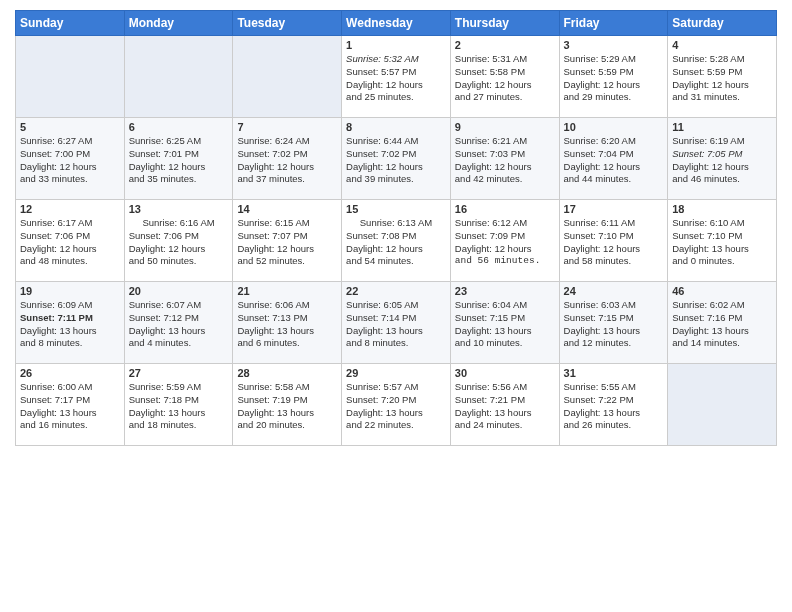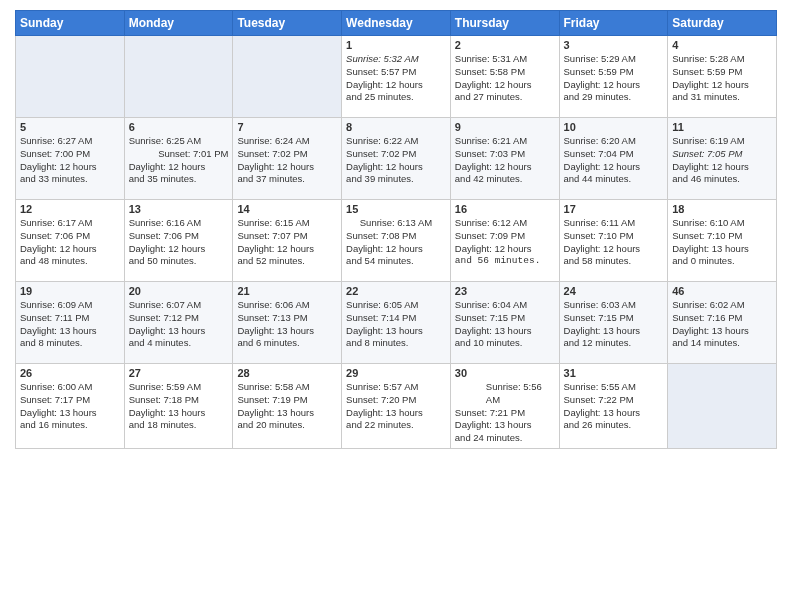--- a/index.html
+++ b/index.html
@@ -131,34 +131,34 @@
           <td>
             <span class="day-num">5</span>
             <div style="line-height: 1.35;">Sunrise: 6:27 AM</div>
             <div style="line-height: 1.35;">Sunset: 7:00 PM</div>
             <div style="line-height: 1.35;">Daylight: 12 hours</div>
             <div style="line-height: 1.35;">and 33 minutes.</div>
           </td>
           <td>
             <span class="day-num">6</span>
             <div style="line-height: 1.35;">Sunrise: 6:25 AM</div>
-            <div style="line-height: 1.35; text-align: right;">Sunset: 7:01 PM</div>
+            <div style="line-height: 1.35;">Sunset: 7:01 PM</div>
             <div style="line-height: 1.35;">Daylight: 12 hours</div>
             <div style="line-height: 1.35;">and 35 minutes.</div>
           </td>
           <td>
             <span class="day-num">7</span>
             <div style="line-height: 1.35;">Sunrise: 6:24 AM</div>
             <div style="line-height: 1.35;">Sunset: 7:02 PM</div>
             <div style="line-height: 1.35;">Daylight: 12 hours</div>
             <div style="line-height: 1.35;">and 37 minutes.</div>
           </td>
           <td>
             <span class="day-num">8</span>
-            <div style="line-height: 1.35;">Sunrise: 6:22 AM</div>
+            <div style="line-height: 1.35;">Sunrise: 6:44 AM</div>
             <div style="line-height: 1.35;">Sunset: 7:02 PM</div>
             <div style="line-height: 1.35;">Daylight: 12 hours</div>
             <div style="line-height: 1.35;">and 39 minutes.</div>
           </td>
           <td>
             <span class="day-num">9</span>
             <div style="line-height: 1.35;">Sunrise: 6:21 AM</div>
             <div style="line-height: 1.35;">Sunset: 7:03 PM</div>
             <div style="line-height: 1.35;">Daylight: 12 hours</div>
             <div style="line-height: 1.35;">and 42 minutes.</div>
@@ -181,21 +181,21 @@
         <tr>
           <td>
             <span class="day-num">12</span>
             <div style="line-height: 1.35;">Sunrise: 6:17 AM</div>
             <div style="line-height: 1.35;">Sunset: 7:06 PM</div>
             <div style="line-height: 1.35;">Daylight: 12 hours</div>
             <div style="line-height: 1.35;">and 48 minutes.</div>
           </td>
           <td>
             <span class="day-num">13</span>
-            <div style="line-height: 1.35;">Sunrise: 6:16 AM</div>
+            <div style="line-height: 1.35; text-align: center;">Sunrise: 6:16 AM</div>
             <div style="line-height: 1.35;">Sunset: 7:06 PM</div>
             <div style="line-height: 1.35;">Daylight: 12 hours</div>
             <div style="line-height: 1.35;">and 50 minutes.</div>
           </td>
           <td>
             <span class="day-num">14</span>
             <div style="line-height: 1.35;">Sunrise: 6:15 AM</div>
             <div style="line-height: 1.35;">Sunset: 7:07 PM</div>
             <div style="line-height: 1.35;">Daylight: 12 hours</div>
             <div style="line-height: 1.35;">and 52 minutes.</div>
@@ -226,21 +226,21 @@
             <div style="line-height: 1.35;">Sunrise: 6:10 AM</div>
             <div style="line-height: 1.35;">Sunset: 7:10 PM</div>
             <div style="line-height: 1.35;">Daylight: 13 hours</div>
             <div style="line-height: 1.35;">and 0 minutes.</div>
           </td>
         </tr>
         <tr>
           <td>
             <span class="day-num">19</span>
             <div style="line-height: 1.35;">Sunrise: 6:09 AM</div>
-            <div style="line-height: 1.35;">Sunset: 7:11 PM</div>
+            <div style="line-height: 1.35; font-weight: bold;">Sunset: 7:11 PM</div>
             <div style="line-height: 1.35;">Daylight: 13 hours</div>
             <div style="line-height: 1.35;">and 8 minutes.</div>
           </td>
           <td>
             <span class="day-num">20</span>
             <div style="line-height: 1.35;">Sunrise: 6:07 AM</div>
             <div style="line-height: 1.35;">Sunset: 7:12 PM</div>
             <div style="line-height: 1.35;">Daylight: 13 hours</div>
             <div style="line-height: 1.35;">and 4 minutes.</div>
           </td>
@@ -304,21 +304,21 @@
           </td>
           <td>
             <span class="day-num">29</span>
             <div style="line-height: 1.35;">Sunrise: 5:57 AM</div>
             <div style="line-height: 1.35;">Sunset: 7:20 PM</div>
             <div style="line-height: 1.35;">Daylight: 13 hours</div>
             <div style="line-height: 1.35;">and 22 minutes.</div>
           </td>
           <td>
             <span class="day-num">30</span>
-            <div style="line-height: 1.35; margin-left: 31px;">Sunrise: 5:56 AM</div>
+            <div style="line-height: 1.35;">Sunrise: 5:56 AM</div>
             <div style="line-height: 1.35;">Sunset: 7:21 PM</div>
             <div style="line-height: 1.35;">Daylight: 13 hours</div>
             <div style="line-height: 1.35;">and 24 minutes.</div>
           </td>
           <td>
             <span class="day-num">31</span>
             <div style="line-height: 1.35;">Sunrise: 5:55 AM</div>
             <div style="line-height: 1.35;">Sunset: 7:22 PM</div>
             <div style="line-height: 1.35;">Daylight: 13 hours</div>
             <div style="line-height: 1.35;">and 26 minutes.</div>

